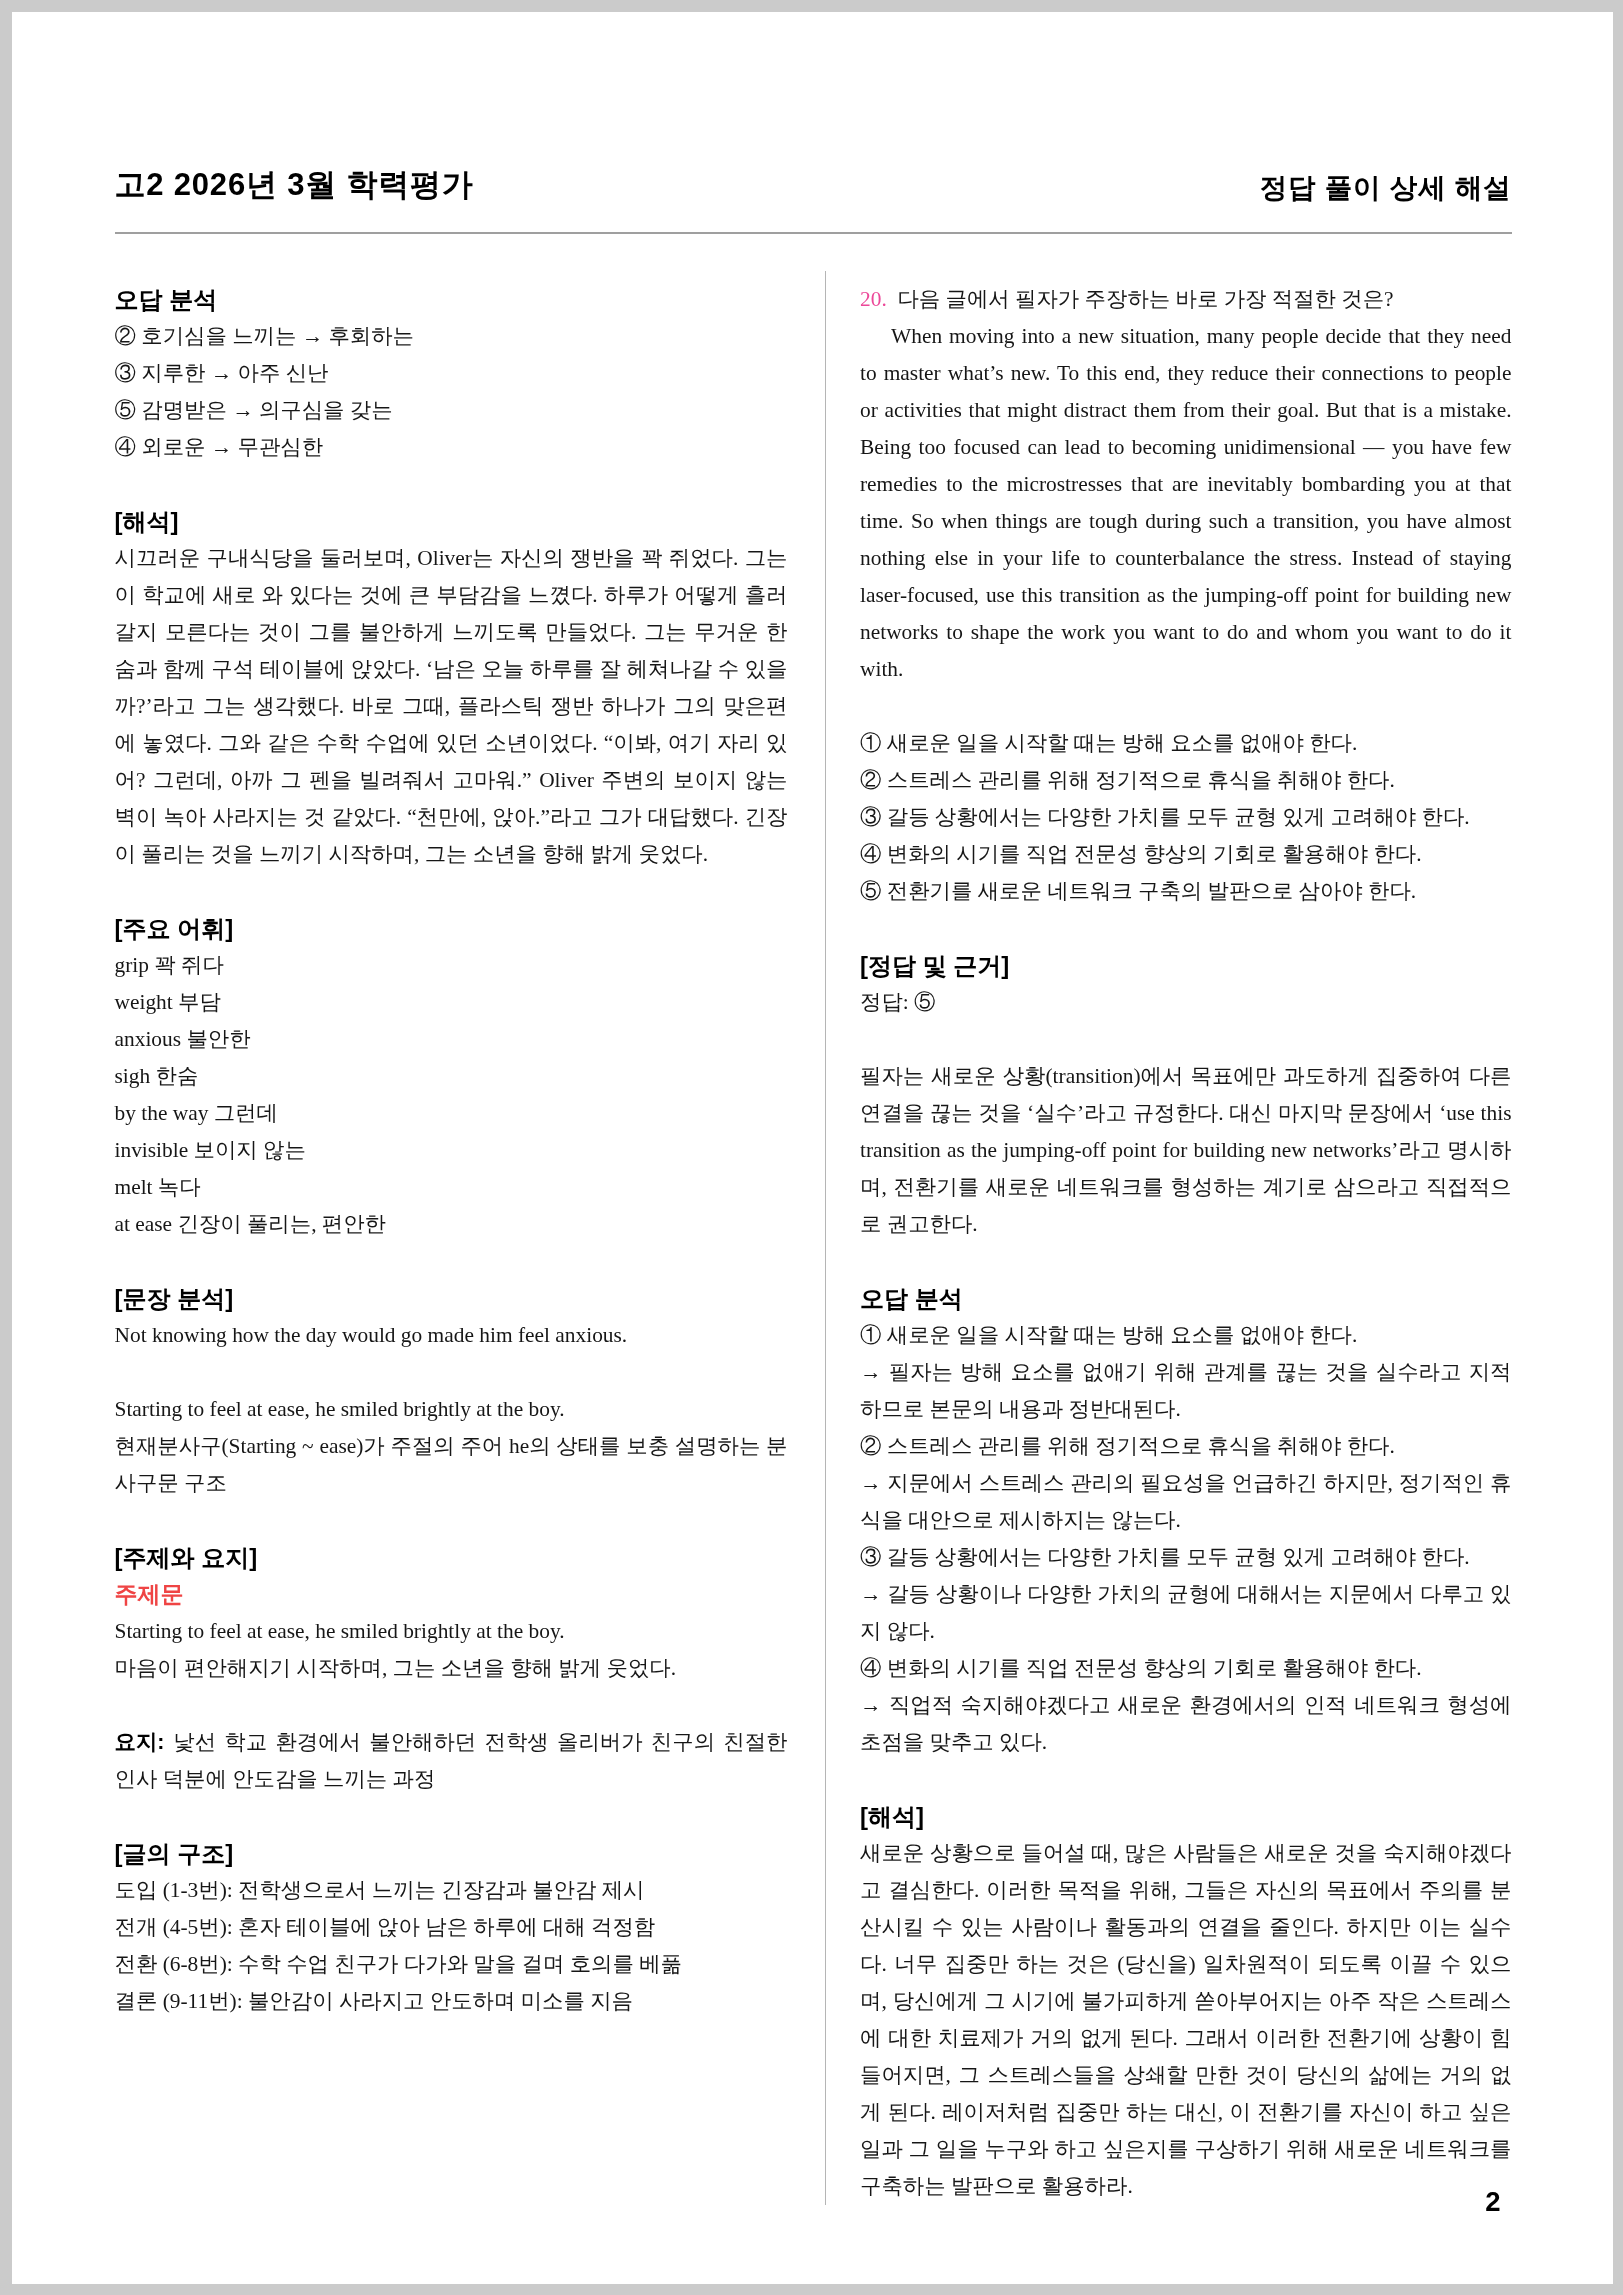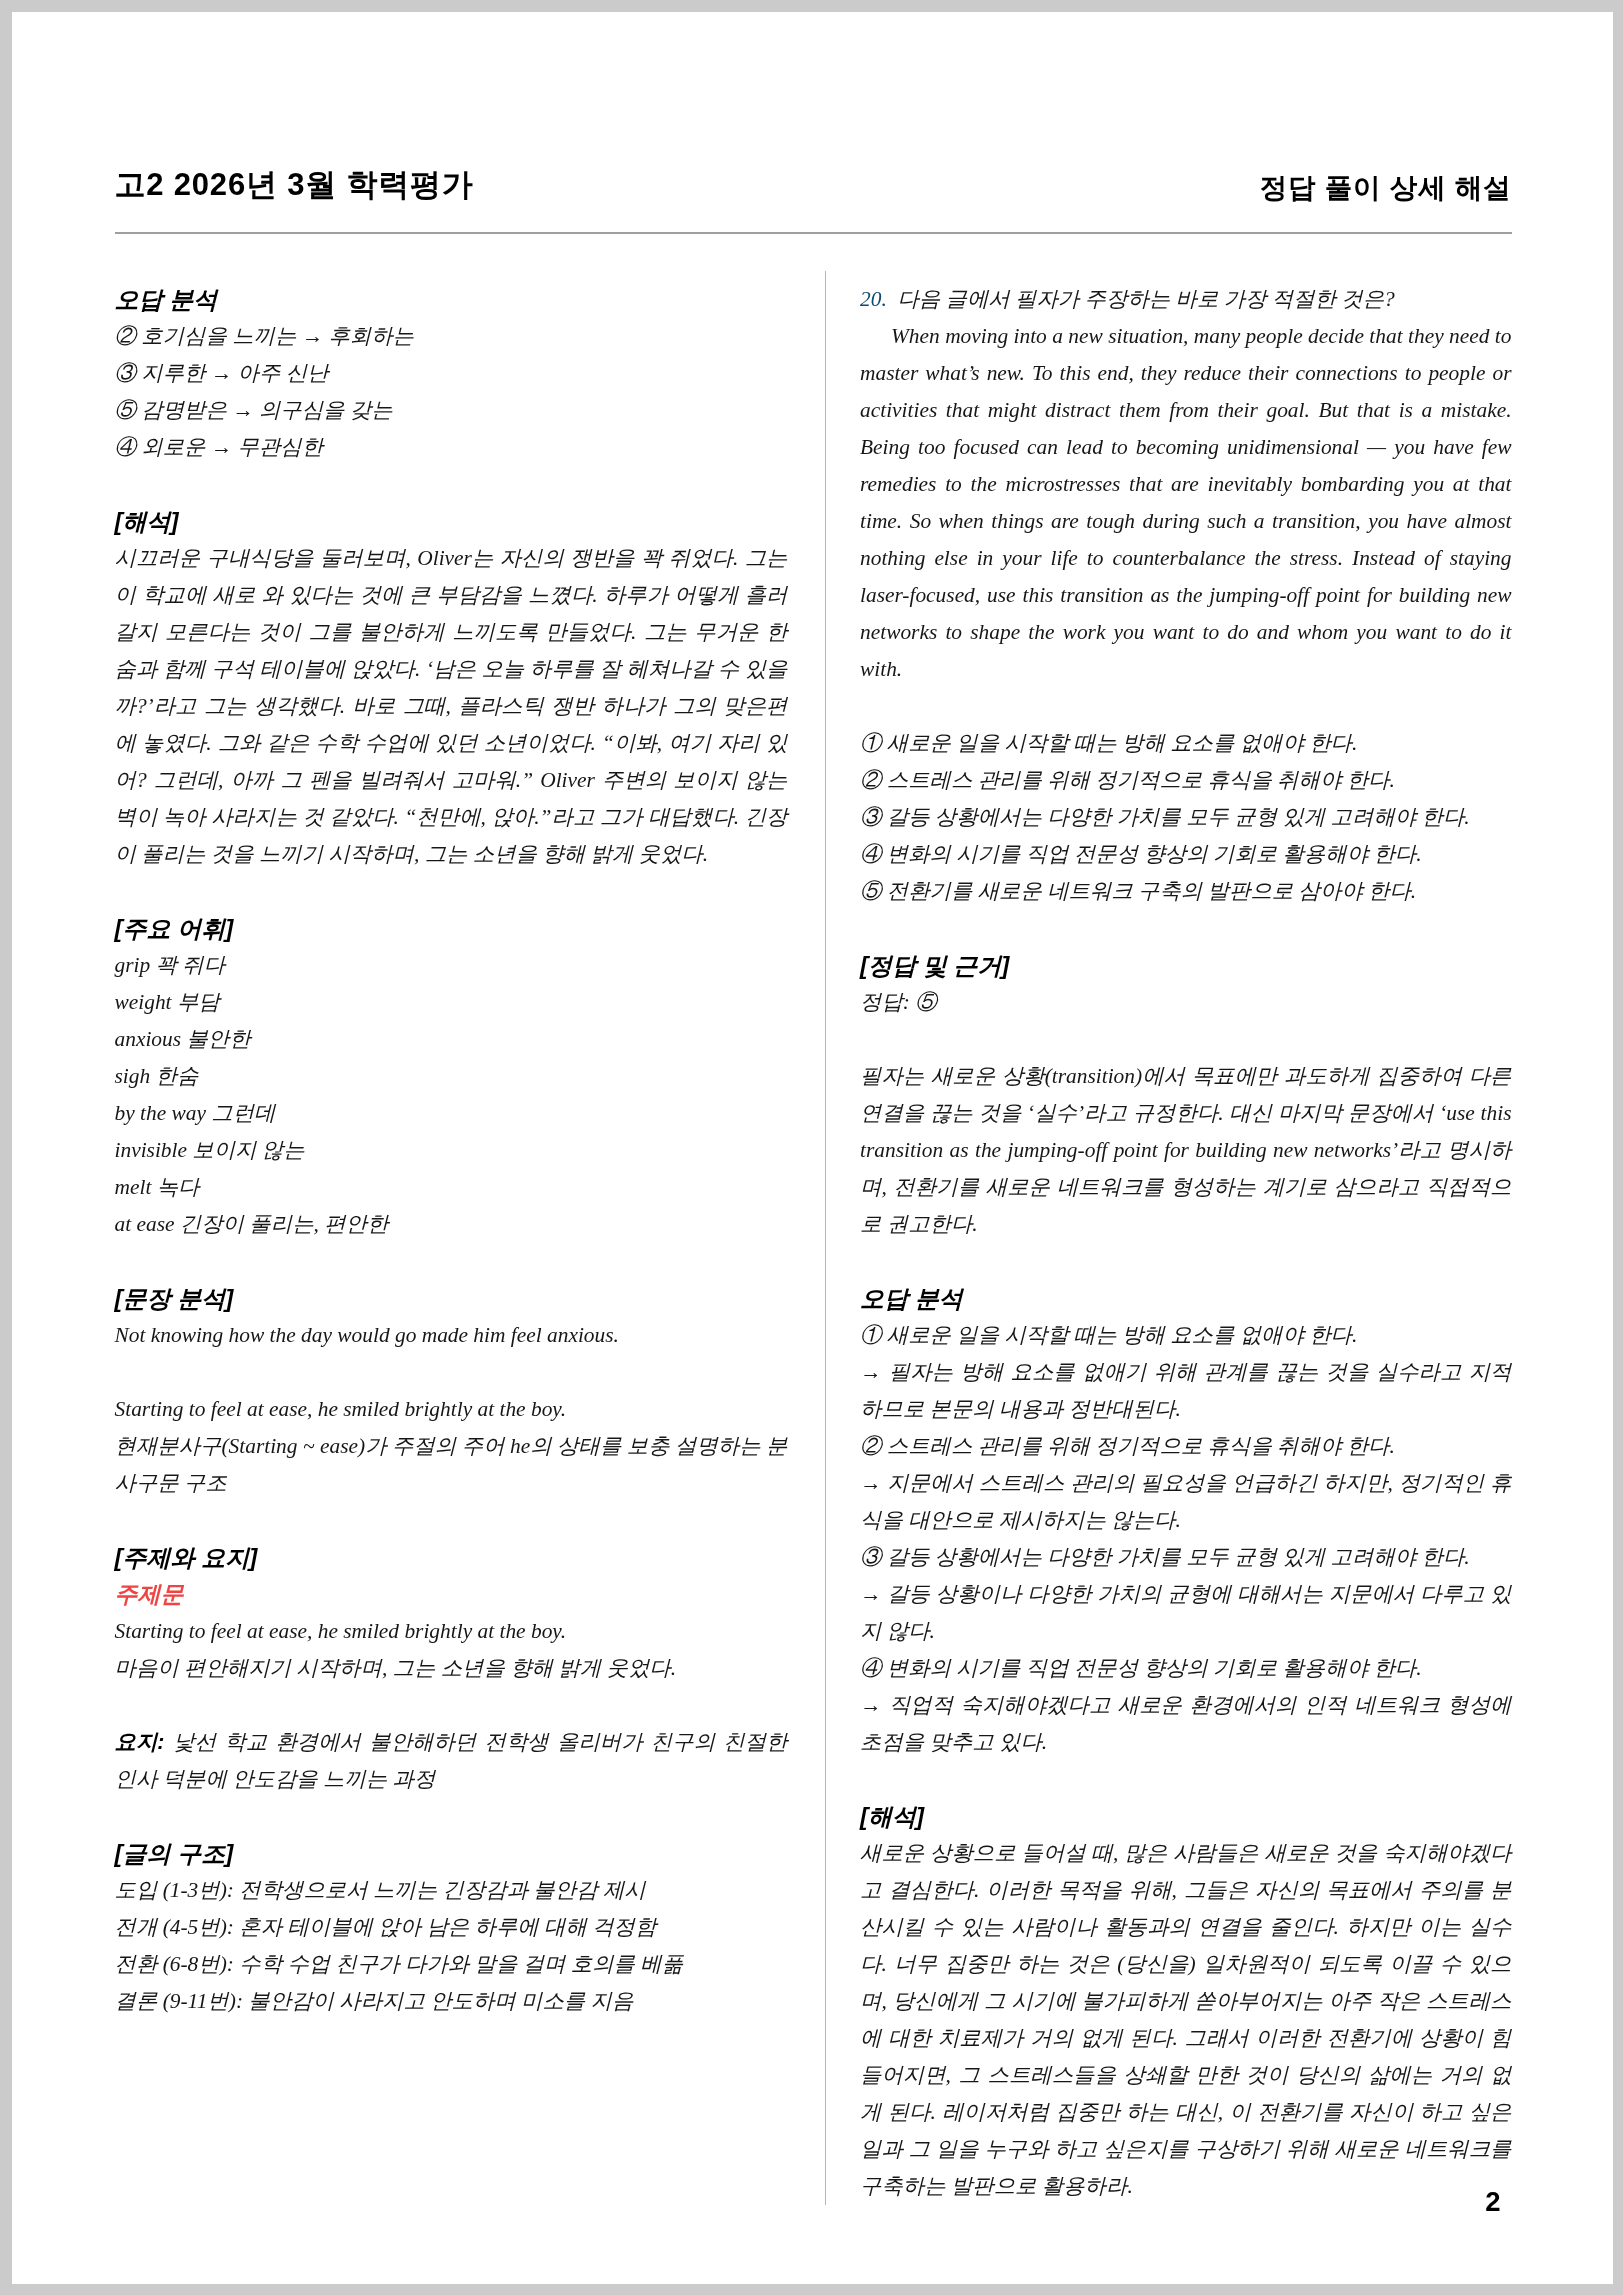--- a/index.html
+++ b/index.html
@@ -34,21 +34,21 @@
     display:flex;align-items:stretch;
   }
   .col{
     font-size:21.4px;line-height:37px;color:#161616;
     padding-top:10.7px;box-sizing:border-box;
   }
   .col-left{width:673px;}
   .divider{width:1.5px;background:#b5b5b5;margin-left:37px;margin-right:34px;}
   .col-right{flex:1;min-width:0;}
   
-  .sec{margin-top:37px;font-style:italic;}
+  .sec{margin-top:37px;}
   .sec:first-child{margin-top:0;}
   .sec-heading{
     font-family:"Liberation Sans","DejaVu Sans",sans-serif;
     font-weight:bold;font-size:24px;line-height:37px;margin:0;color:#000;
   }
   p{margin:0;}
   .line{text-align:left;white-space:normal;}
   .para{text-align:justify;}
   .passage{text-align:justify;text-indent:31px;}
   .spacer{height:37px;}
@@ -120,21 +120,21 @@
           <h3 class="sec-heading">[글의 구조]</h3>
           <p class="line">도입 (1-3번): 전학생으로서 느끼는 긴장감과 불안감 제시</p>
           <p class="line">전개 (4-5번): 혼자 테이블에 앉아 남은 하루에 대해 걱정함</p>
           <p class="line">전환 (6-8번): 수학 수업 친구가 다가와 말을 걸며 호의를 베풂</p>
           <p class="line">결론 (9-11번): 불안감이 사라지고 안도하며 미소를 지음</p>
         </section>
       </div>
     <div class="divider"></div>
     <div class="col col-right" id="col-right">
         <section class="sec">
-          <p class="line"><span class="qnum" style="color: #0c4a6e; margin-top: 28px;">20.</span><span>다음 글에서 필자가 주장하는 바로 가장 적절한 것은?</span></p>
+          <p class="line"><span class="qnum" style="color: #ec4899; margin-top: 28px;">20.</span><span>다음 글에서 필자가 주장하는 바로 가장 적절한 것은?</span></p>
           <p class="passage">When moving into a new situation, many people decide that they need to master what’s new. To this end, they reduce their connections to people or activities that might distract them from their goal. But that is a mistake. Being too focused can lead to becoming unidimensional — you have few remedies to the microstresses that are inevitably bombarding you at that time. So when things are tough during such a transition, you have almost nothing else in your life to counterbalance the stress. Instead of staying laser-focused, use this transition as the jumping-off point for building new networks to shape the work you want to do and whom you want to do it with.</p>
           <div class="spacer"></div>
           <p class="line">① 새로운 일을 시작할 때는 방해 요소를 없애야 한다.</p>
           <p class="line">② 스트레스 관리를 위해 정기적으로 휴식을 취해야 한다.</p>
           <p class="line">③ 갈등 상황에서는 다양한 가치를 모두 균형 있게 고려해야 한다.</p>
           <p class="line">④ 변화의 시기를 직업 전문성 향상의 기회로 활용해야 한다.</p>
           <p class="line">⑤ 전환기를 새로운 네트워크 구축의 발판으로 삼아야 한다.</p>
         </section>
         <section class="sec">
           <h3 class="sec-heading">[정답 및 근거]</h3>

